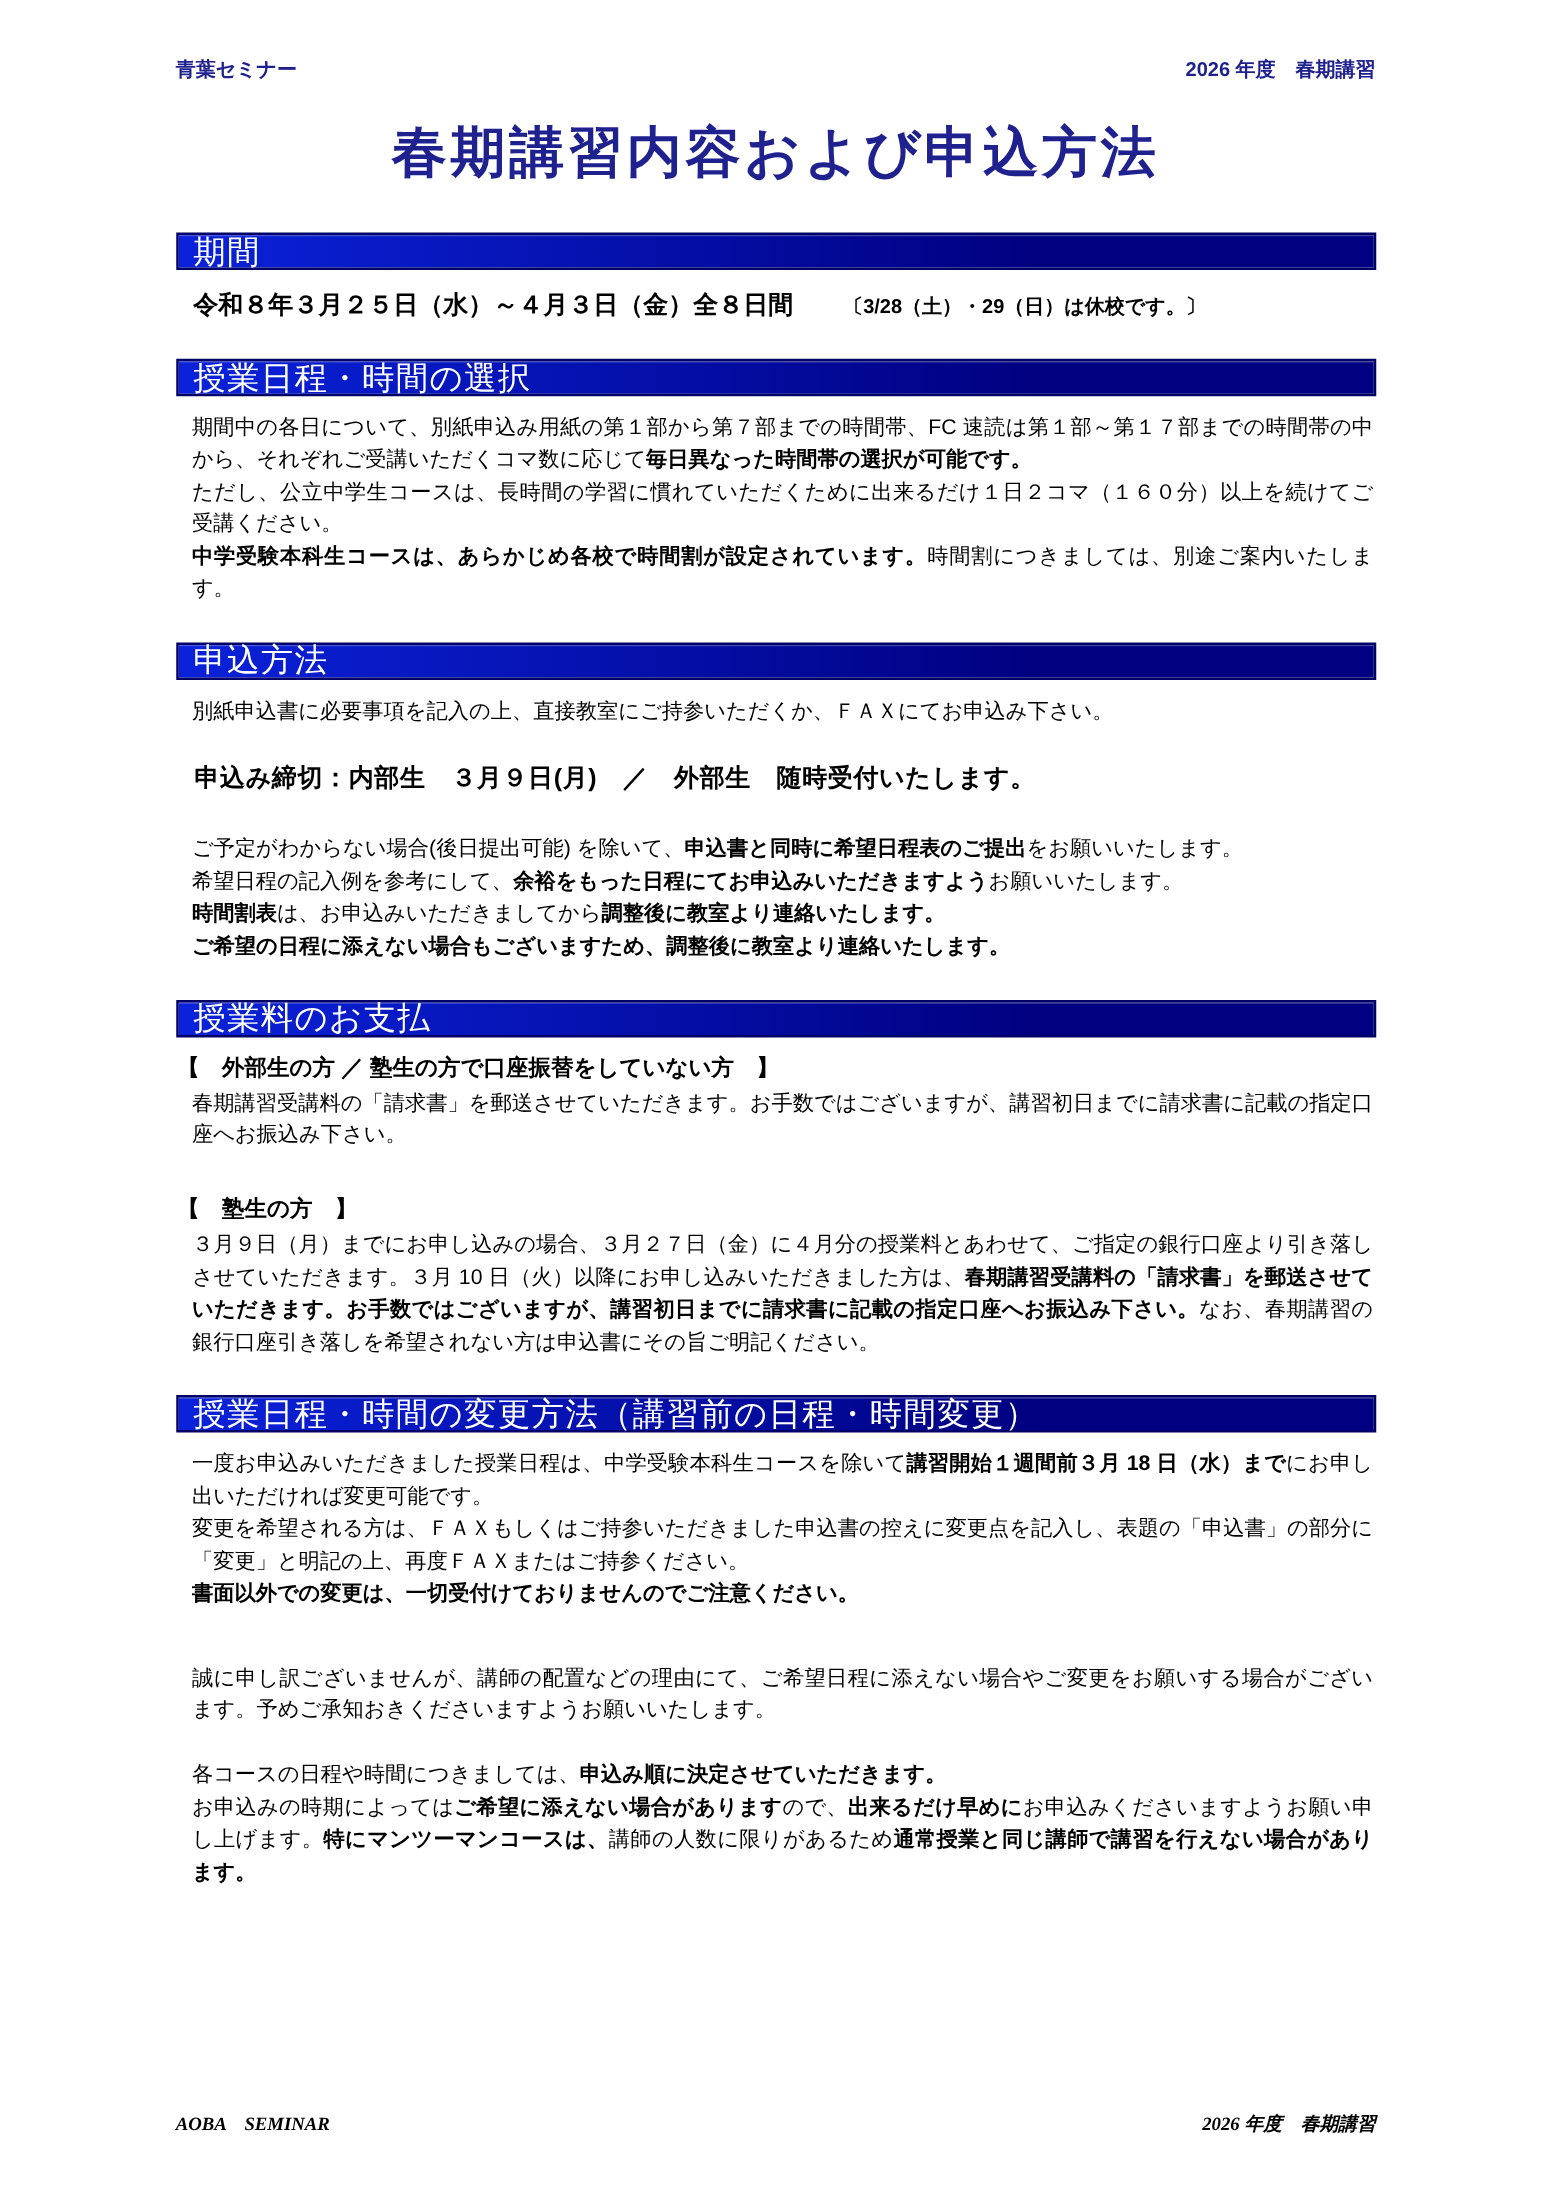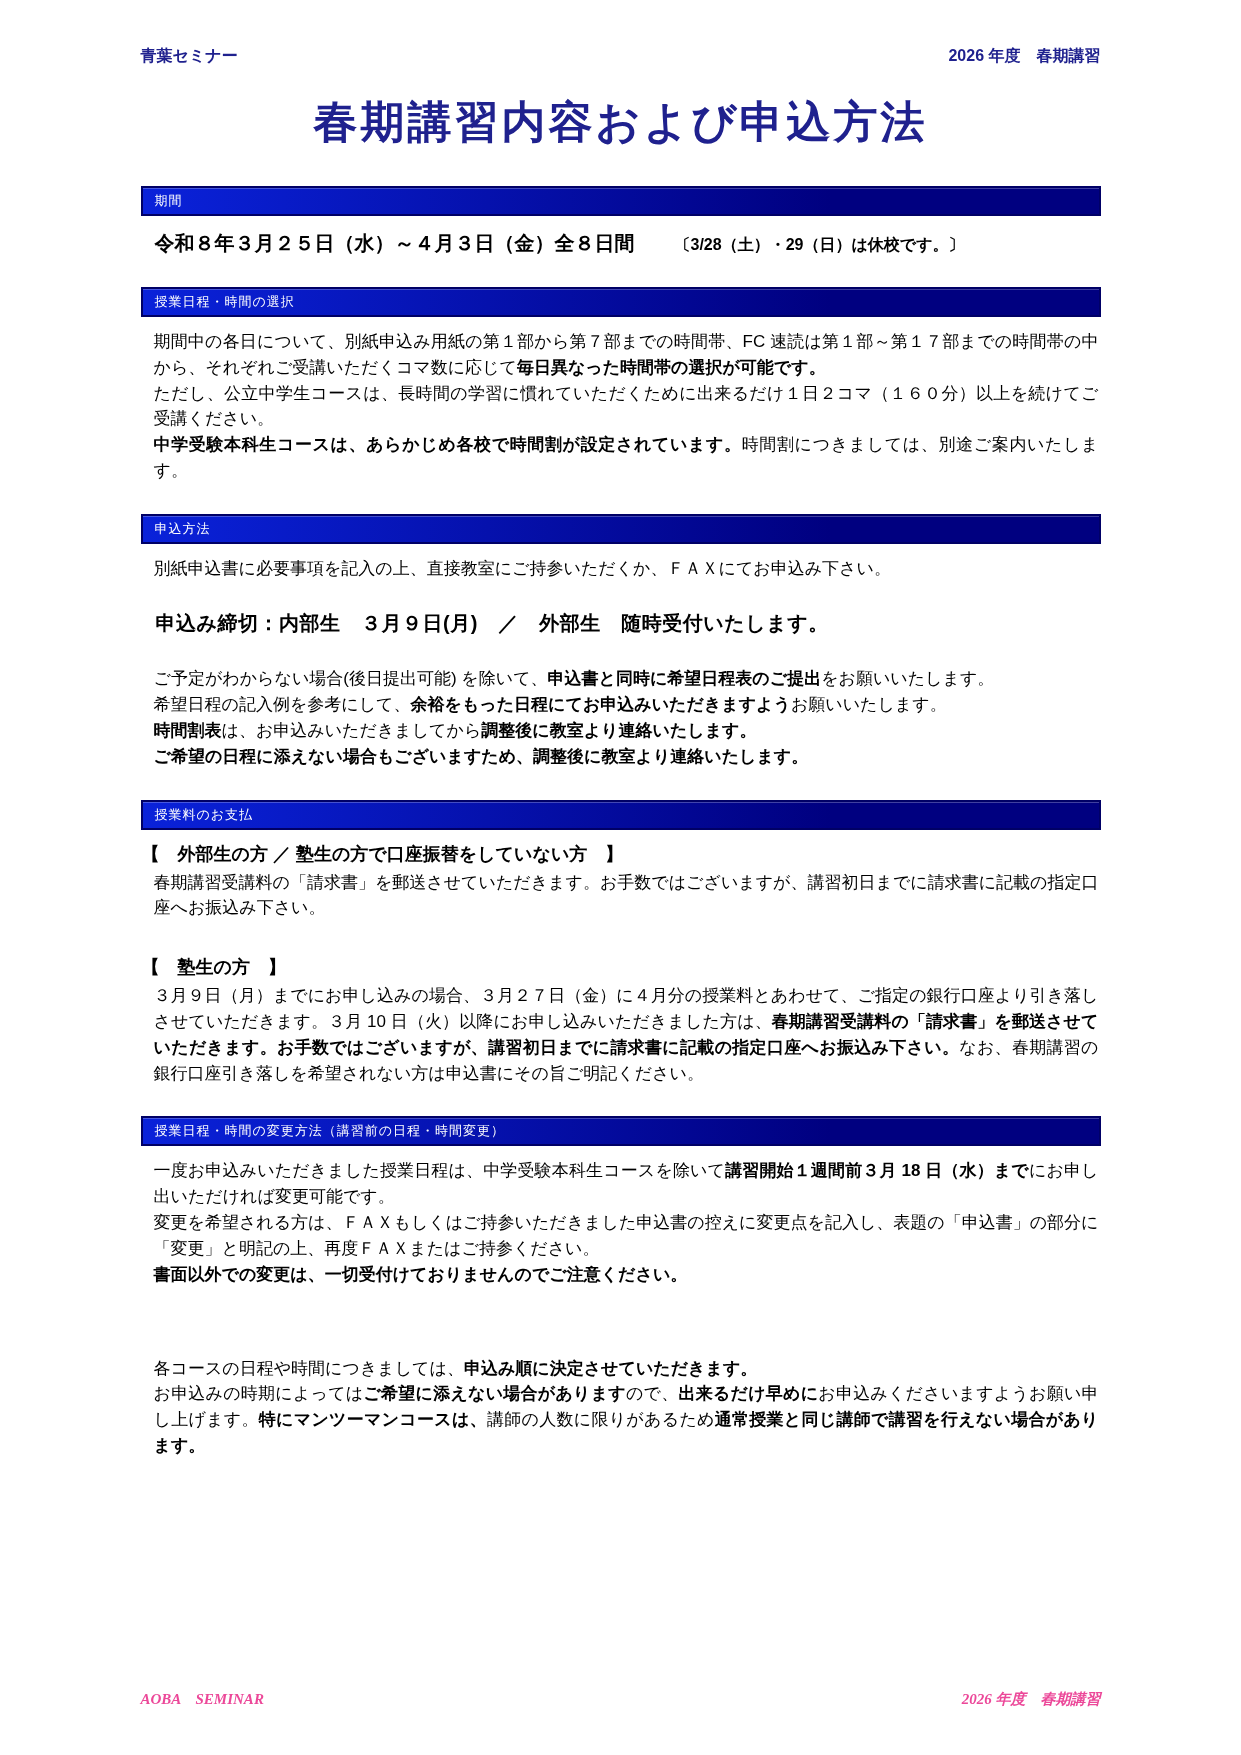--- a/index.html
+++ b/index.html
@@ -31,21 +31,21 @@
   .sec.first{margin-top:0;}
   .bar{
     display:flex;align-items:center;
     height:30px;
     padding:0 12px;
     box-sizing:border-box;
     background:linear-gradient(90deg,var(--bar-gradient-start,#0a22da) 0%,var(--bar-gradient-end,#000080) 72%,var(--bar-gradient-end,#000080) 100%);
     border:2px solid var(--bar-border,#000066);
     box-shadow:inset 0 1px 0 rgba(255,255,255,0.25);
     color:var(--bar-text,#ffffff);
-    font-size:13px;
+    font-size:26px;
     letter-spacing:1px;
   }
   .sec-body{
     padding:12px 2px 0 13px;
     font-size:17px;
     line-height:1.52;
     text-align:justify;
   }
   .date-line{
     padding:14px 0 0 14px;
@@ -67,21 +67,21 @@
   .subhead.gap{padding-top:34px;}
   .p.gap{margin-top:26px;}
   .b{font-weight:bold;}
   .serif{font-family:"Liberation Serif","DejaVu Serif",serif;}
   .sm{font-size:0.82em;}
   .doc-footer{
     position:absolute;left:63px;right:63px;bottom:46px;
     display:flex;justify-content:space-between;
     font-family:"Liberation Serif","DejaVu Serif",serif;
     font-style:italic;font-weight:bold;
-    font-size:15px;color:#ec4899;
+    font-size:15px;color:#000000;
   }
 </style>
 </head>
 <body>
 
 <div class="page">
   <div class="inner">
 
     <div class="doc-header">
       <span>青葉セミナー</span>
@@ -135,20 +135,21 @@
       <div class="bar">
         <span>授業日程・時間の変更方法（講習前の日程・時間変更）</span>
       </div>
       <div class="sec-body">
         <div class="p"><span>一度お申込みいただきました授業日程は、中学受験本科生コースを除いて</span><span class="b">講習開始１週間前３月 18 日（水）まで</span><span>にお申し出いただければ変更可能です。</span><br><span>変更を希望される方は、ＦＡＸもしくはご持参いただきました申込書の控えに変更点を記入し、表題の「申込書」の部分に「変更」と明記の上、再度ＦＡＸまたはご持参ください。</span><br><span class="b">書面以外での変更は、一切受付けておりませんのでご注意ください。</span></div>
       </div>
     </section>
 
     <section class="sec">
       <div class="sec-body">
+        <div class="p"><span>誠に申し訳ございませんが、講師の配置などの理由にて、ご希望日程に添えない場合やご変更をお願いする場合がございます。予めご承知おきくださいますようお願いいたします。</span></div>
         <div class="p gap"><span>各コースの日程や時間につきましては、</span><span class="b">申込み順に決定させていただきます。</span><br><span>お申込みの時期によっては</span><span class="b">ご希望に添えない場合があります</span><span>ので、</span><span class="b">出来るだけ早めに</span><span>お申込みくださいますようお願い申し上げます。</span><span class="b">特にマンツーマンコースは、</span><span>講師の人数に限りがあるため</span><span class="b">通常授業と同じ講師で講習を行えない場合があります。</span></div>
       </div>
     </section>
 
   </div>
 
   <div class="doc-footer">
     <span>AOBA　SEMINAR</span>
     <span>2026 年度　春期講習</span>
   </div>

